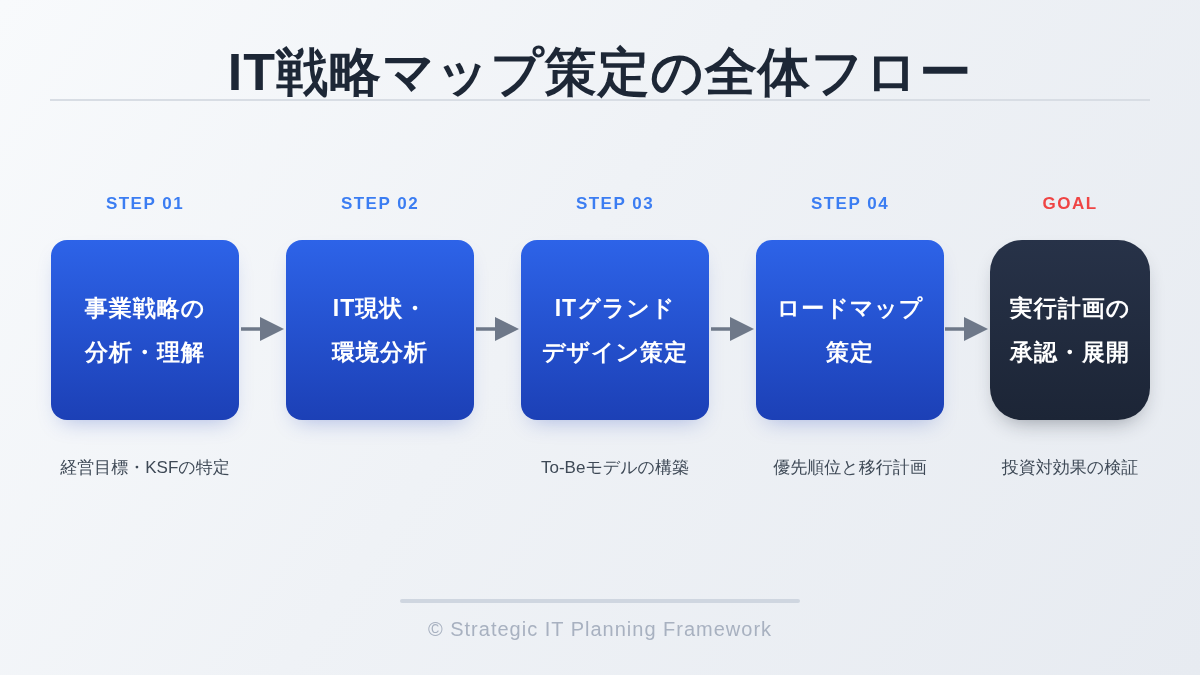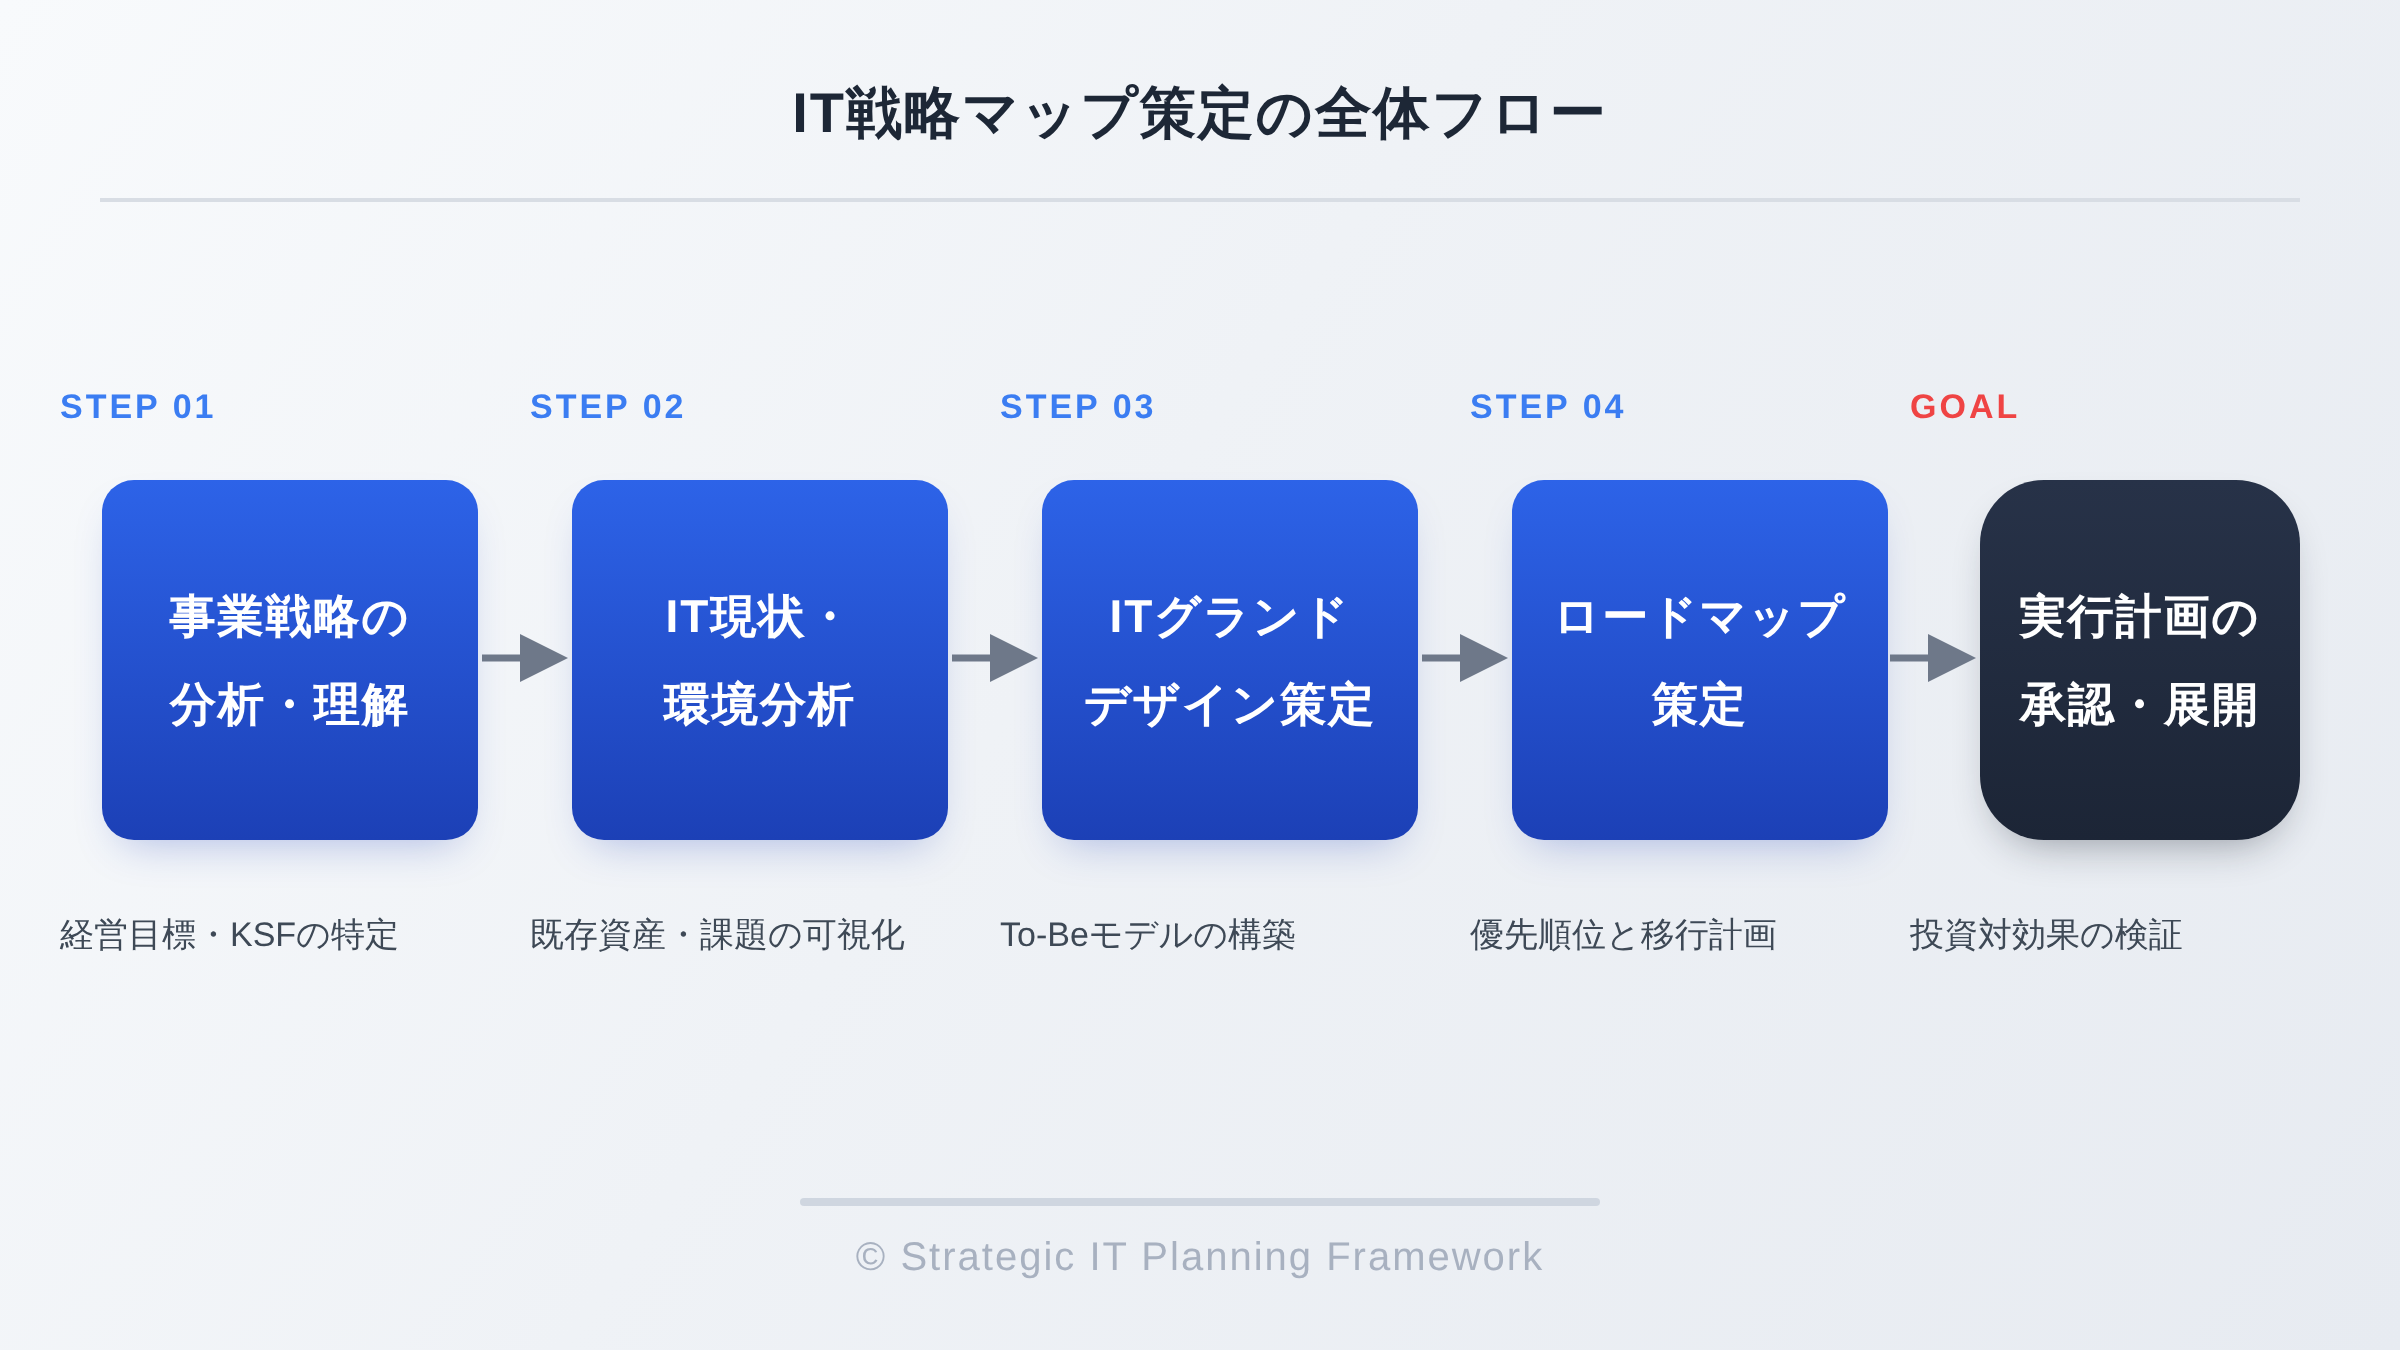--- a/index.html
+++ b/index.html
@@ -19,21 +19,21 @@
     height: 675px;
   }
   
   .page-title {
     position: absolute;
     top: 38px;
     left: 0;
     width: 1200px;
     margin: 0;
     text-align: center;
-    font-size: 28px;
+    font-size: 52px;
     font-weight: 800;
     letter-spacing: 1px;
     color: #1d2736;
   }
   .title-divider {
     position: absolute;
     top: 99px;
     left: 50px;
     width: 1100px;
     height: 2px;
@@ -44,20 +44,21 @@
     position: absolute;
     top: 194px;
     left: 0;
     width: 1200px;
     height: 290px;
   }
   .step-col {
     position: absolute;
     top: 0;
     width: 230px;
+    text-align: center;
   }
   .step-label {
     font-size: 17px;
     font-weight: 700;
     letter-spacing: 1.5px;
     color: #3b7df2;
     height: 20px;
     line-height: 20px;
   }
   .step-col.goal .step-label {
@@ -140,21 +141,20 @@
       </div>
       <div class="step-desc">経営目標・KSFの特定</div>
     </div>
 
     <div class="step-col" style="left:265px">
       <div class="step-label">STEP 02</div>
       <div class="step-card">
         <div class="card-line">IT現状・</div>
         <div class="card-line">環境分析</div>
       </div>
-      <div class="step-desc">既存資産・課題の可視化</div>
     </div>
 
     <div class="step-col" style="left:500px">
       <div class="step-label">STEP 03</div>
       <div class="step-card">
         <div class="card-line">ITグランド</div>
         <div class="card-line">デザイン策定</div>
       </div>
       <div class="step-desc">To-Beモデルの構築</div>
     </div>

